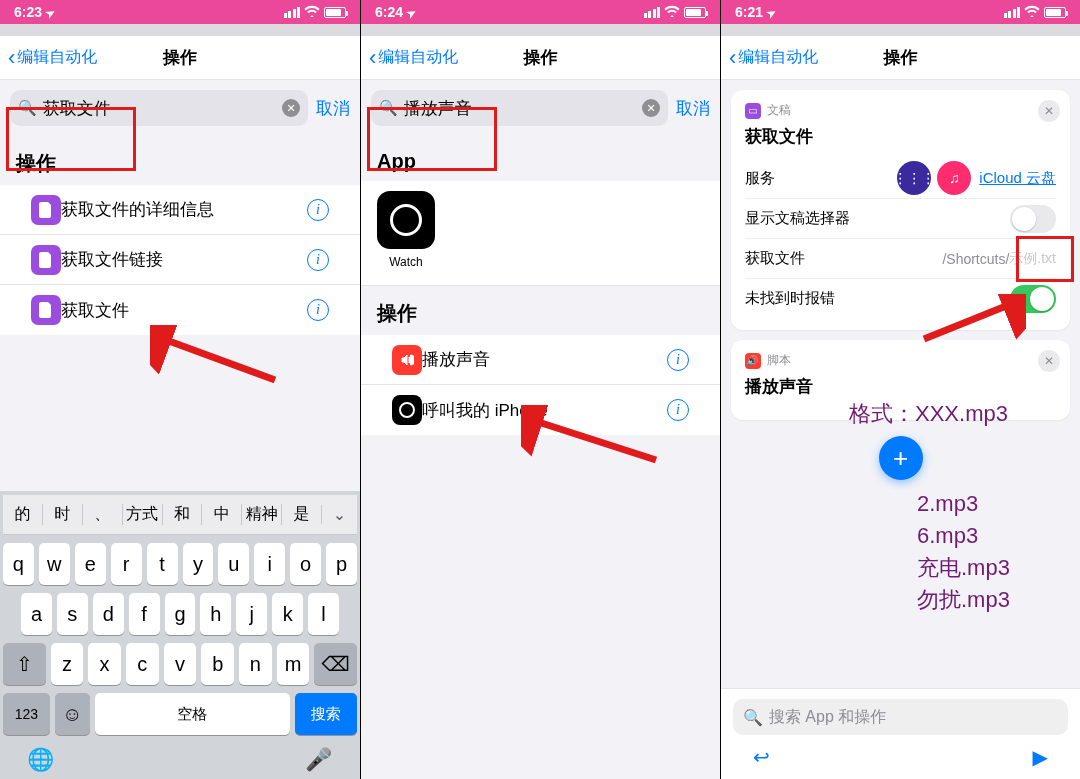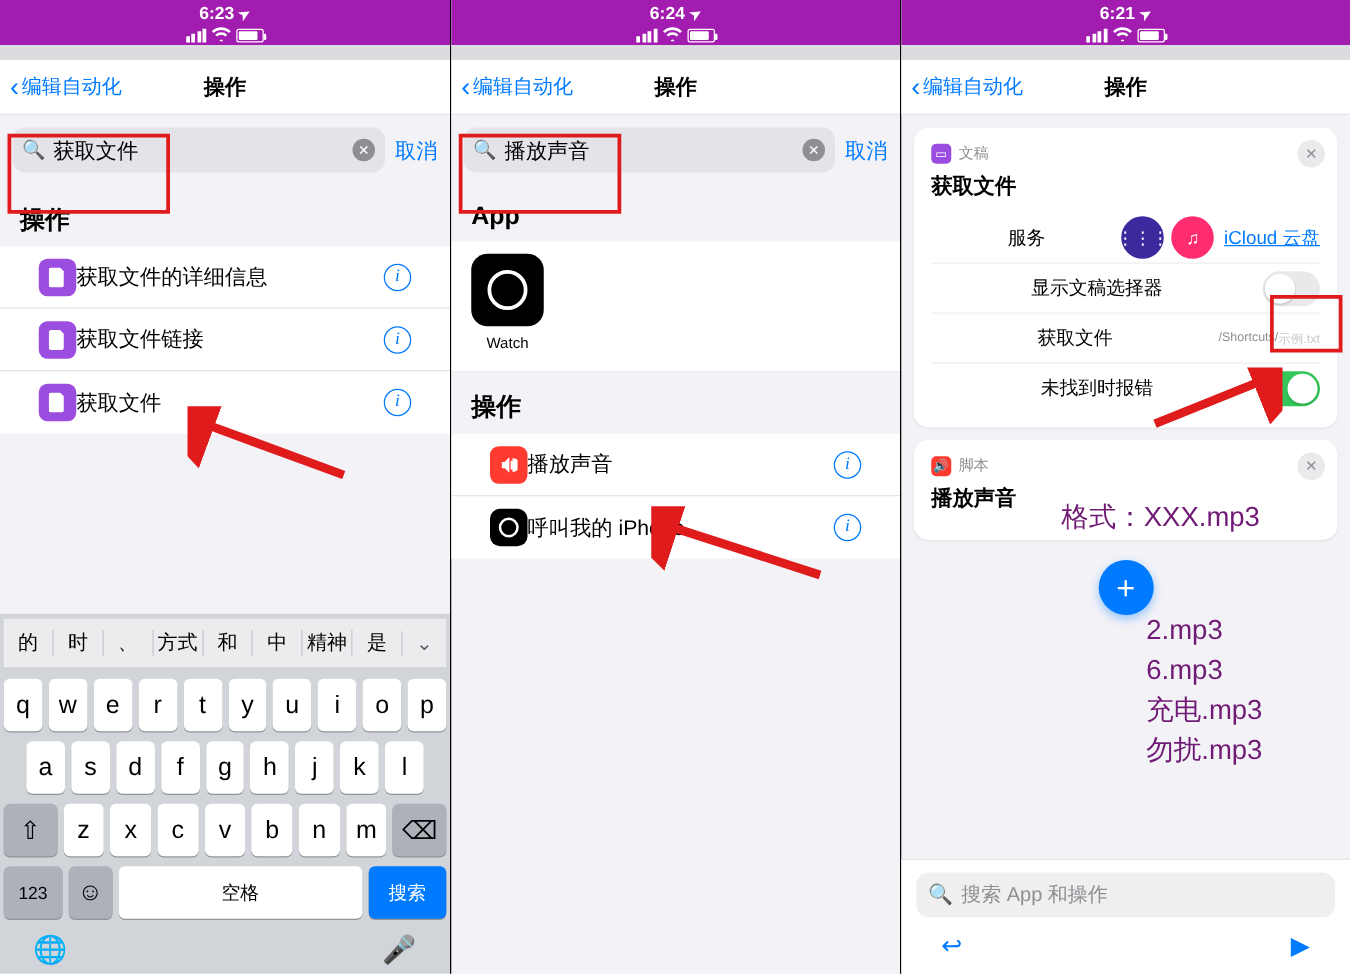--- a/index.html
+++ b/index.html
@@ -1,21 +1,21 @@
 <!DOCTYPE html>
 <html><head>
 <meta charset="utf-8">
 <style>
   * { box-sizing: border-box; margin: 0; padding: 0; font-family: -apple-system, "Helvetica Neue", Arial, sans-serif; }
   body { background: #fff; width: 1080px; height: 779px; display: flex; }
   .phone { width: 360px; height: 779px; position: relative; background: #f2f2f7; overflow: hidden; display: flex; flex-direction: column; }
   .phone + .phone { border-left: 1px solid #000000; }
 
   
-  .statusbar { height: 36px; background: #a21caf; color: #fff; display: flex; align-items: center; padding: 0 14px; font-size: 14px; font-weight: 600; flex-direction: column; }
+  .statusbar { height: 24px; background: #ec4899; color: #fff; display: flex; align-items: center; padding: 0 14px; font-size: 14px; font-weight: 600; }
   .statusbar .sb-left { flex: 1; display: flex; align-items: center; gap: 4px; }
   .statusbar .sb-right { display: flex; align-items: center; gap: 4px; }
   .sb-loc::after { content: "➤"; font-size: 11px; transform: rotate(-30deg); display: inline-block; }
   .sb-sig { display: inline-flex; gap: 1.5px; align-items: flex-end; }
   .sb-sig i { width: 3px; background: #fff; display: block; }
   .sb-sig i:nth-child(1){height:5px}.sb-sig i:nth-child(2){height:7px}.sb-sig i:nth-child(3){height:9px}.sb-sig i:nth-child(4){height:11px}
   .sb-batt { width: 22px; height: 11px; border: 1px solid #fff; border-radius: 2px; position: relative; }
   .sb-batt::before { content:""; position:absolute; right:-3px; top:3px; width:2px; height:5px; background:#fff; border-radius:0 1px 1px 0; }
   .sb-batt::after { content:""; position:absolute; left:1px; top:1px; bottom:1px; width:75%; background:#fff; border-radius:1px; }
 
@@ -71,22 +71,22 @@
   .kbd-bottom .glyph{font-size:22px;color:#5a5d63;}
 
   
   .p3body { padding: 10px; display: flex; flex-direction: column; gap: 10px; overflow:hidden; position:relative;}
   .card { background: #fff; border-radius: 12px; padding: 12px 14px; position:relative; box-shadow:0 1px 2px rgba(0,0,0,0.05);}
   .card-hd { display:flex; align-items:center; gap:6px; font-size:12px; color:#8e8e93;}
   .card-hd .hic { width:16px;height:16px;border-radius:4px;display:flex;align-items:center;justify-content:center;color:#fff;font-size:10px;}
   .card-hd .hic.purple{background:#9b4de0}.card-hd .hic.red{background:#ff3b30}
   .card-title { font-size:17px; font-weight:700; margin:6px 0 10px; color:#000;}
   .crow { display:flex; align-items:center; height:40px; font-size:15px; color:#000; border-top:0.5px solid #eee;}
-  .crow .cl { flex:1;text-align:center; }
-  .crow .cr { color:#8e8e93; font-size:10px;}
+  .crow .cl { flex:1; }
+  .crow .cr { color:#8e8e93; font-size:14px;}
   .crow .link { color:#007aff;text-decoration:underline;}
   .svc-pills{display:flex;gap:6px;align-items:center}
   .pill{width:34px;height:34px;border-radius:50%;display:flex;align-items:center;justify-content:center;color:#fff;font-size:14px;}
   .pill.p1{background:#3a2a9e}.pill.p2{background:#ff2d6f}
   .toggle{width:46px;height:28px;border-radius:14px;position:relative;}
   .toggle.off{background:#e9e9eb}.toggle.on{background:#34c759}
   .toggle::after{content:"";position:absolute;top:2px;width:24px;height:24px;background:#fff;border-radius:50%;box-shadow:0 1px 2px rgba(0,0,0,0.2);}
   .toggle.off::after{left:2px}.toggle.on::after{right:2px}
   .close-chip{position:absolute;top:10px;right:10px;width:22px;height:22px;border-radius:50%;background:#eaeaec;display:flex;align-items:center;justify-content:center;font-size:12px;color:#8e8e93;}
   .expand{display:flex;align-items:center;justify-content:space-between;color:#8e8e93;font-size:14px;padding-top:8px;border-top:0.5px solid #eee}

